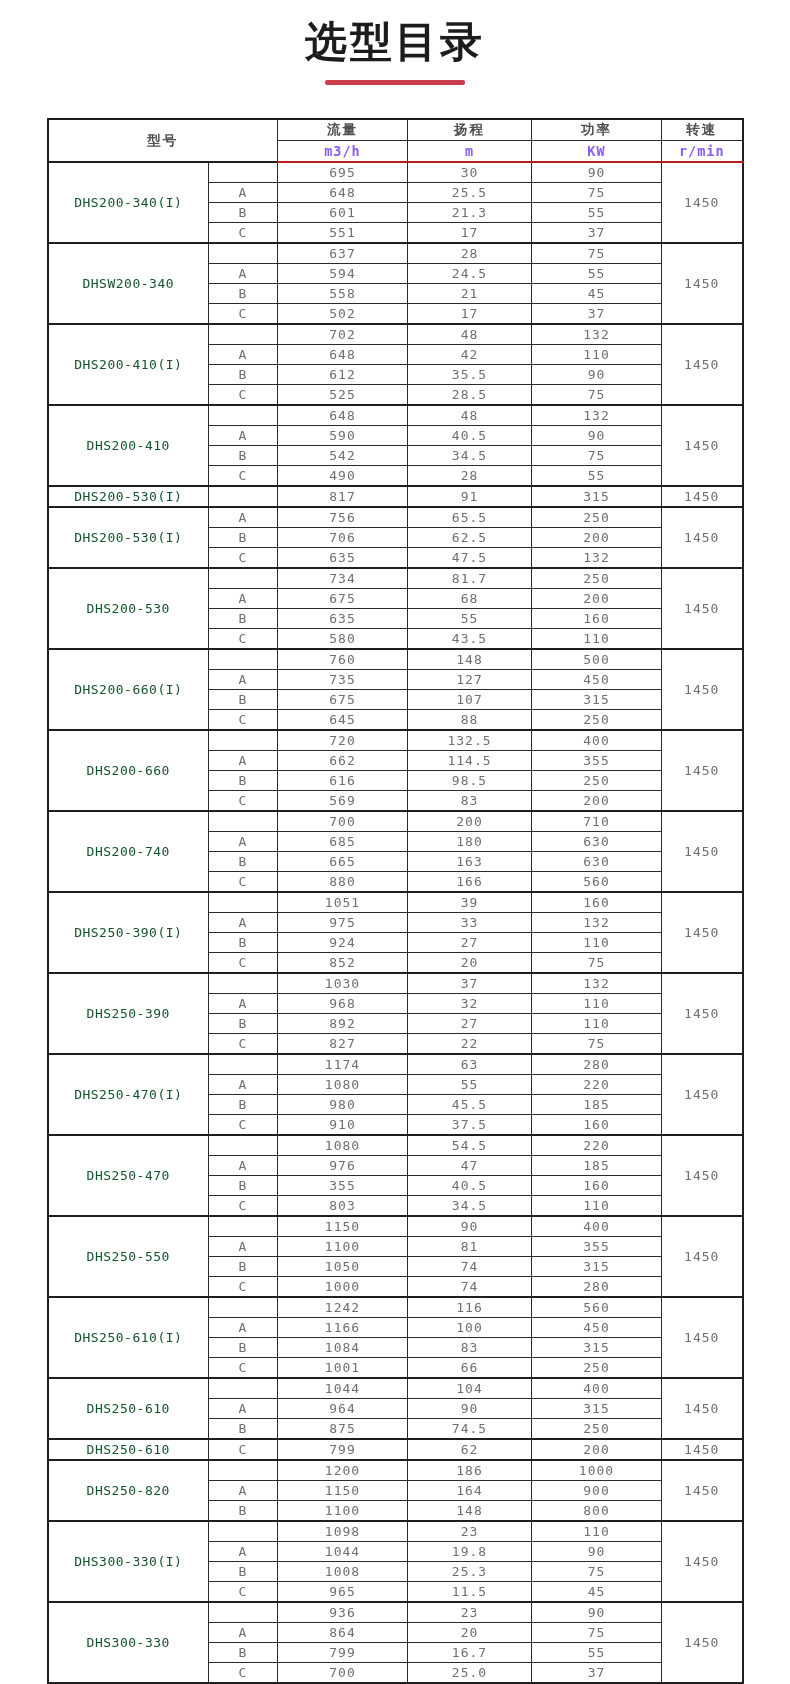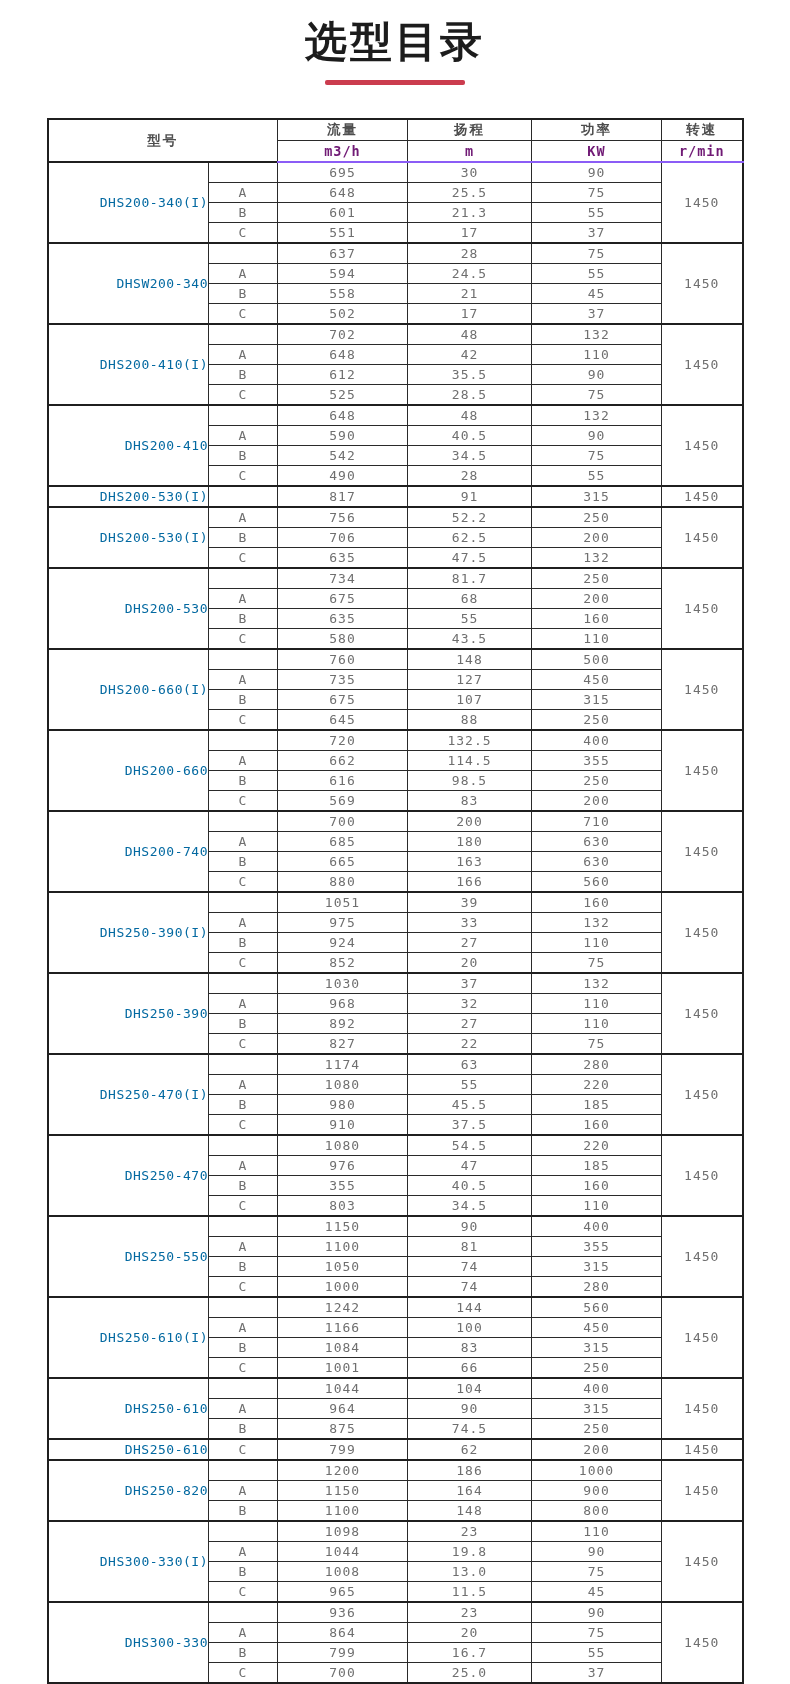--- a/index.html
+++ b/index.html
@@ -20,24 +20,24 @@
     border:1px solid #2a2a2a;text-align:center;vertical-align:middle;
     padding:0;height:19px;
     font-family:"DejaVu Sans Mono","DejaVu Sans",monospace;
     font-size:13px;color:#6f6f6f;letter-spacing:1px;white-space:nowrap;
   }
   table.sel thead th{
     height:20px;color:#4e4e4e;
     font-family:"DejaVu Sans",sans-serif;font-size:13.5px;letter-spacing:2px;
   }
   table.sel thead tr.units th{
-    border-bottom:2px solid #8b5cf6;
-    font-family:"DejaVu Sans Mono","DejaVu Sans",monospace;letter-spacing:1px;color:#701a75;
+    border-bottom:2px solid #b91c1c;
+    font-family:"DejaVu Sans Mono","DejaVu Sans",monospace;letter-spacing:1px;color:#8b5cf6;
   }
-  table.sel tbody td.model{color:#0369a1;letter-spacing:0.5px;text-align:right;}
+  table.sel tbody td.model{color:#14532d;letter-spacing:0.5px;}
   table.sel tbody tr.group-start td{border-top:2px solid #1f1f1f;}
 </style>
 </head>
 <body>
 
 <div class="page">
   <h1 class="page-title">选型目录</h1>
   <div class="title-underline"></div>
 
   <table class="sel">
@@ -174,21 +174,21 @@
           <td></td>
           <td>817</td>
           <td>91</td>
           <td>315</td>
           <td rowspan="1">1450</td>
         </tr>
         <tr class="group-start">
           <td class="model" rowspan="3">DHS200-530(I)</td>
           <td>A</td>
           <td>756</td>
-          <td>52.2</td>
+          <td>65.5</td>
           <td>250</td>
           <td rowspan="3">1450</td>
         </tr>
         <tr>
           <td>B</td>
           <td>706</td>
           <td>62.5</td>
           <td>200</td>
         </tr>
         <tr>
@@ -428,21 +428,21 @@
         <tr>
           <td>C</td>
           <td>1000</td>
           <td>74</td>
           <td>280</td>
         </tr>
         <tr class="group-start">
           <td class="model" rowspan="4">DHS250-610(I)</td>
           <td></td>
           <td>1242</td>
-          <td>144</td>
+          <td>116</td>
           <td>560</td>
           <td rowspan="4">1450</td>
         </tr>
         <tr>
           <td>A</td>
           <td>1166</td>
           <td>100</td>
           <td>450</td>
         </tr>
         <tr>
@@ -515,21 +515,21 @@
         </tr>
         <tr>
           <td>A</td>
           <td>1044</td>
           <td>19.8</td>
           <td>90</td>
         </tr>
         <tr>
           <td>B</td>
           <td>1008</td>
-          <td>13.0</td>
+          <td>25.3</td>
           <td>75</td>
         </tr>
         <tr>
           <td>C</td>
           <td>965</td>
           <td>11.5</td>
           <td>45</td>
         </tr>
         <tr class="group-start">
           <td class="model" rowspan="4">DHS300-330</td>

